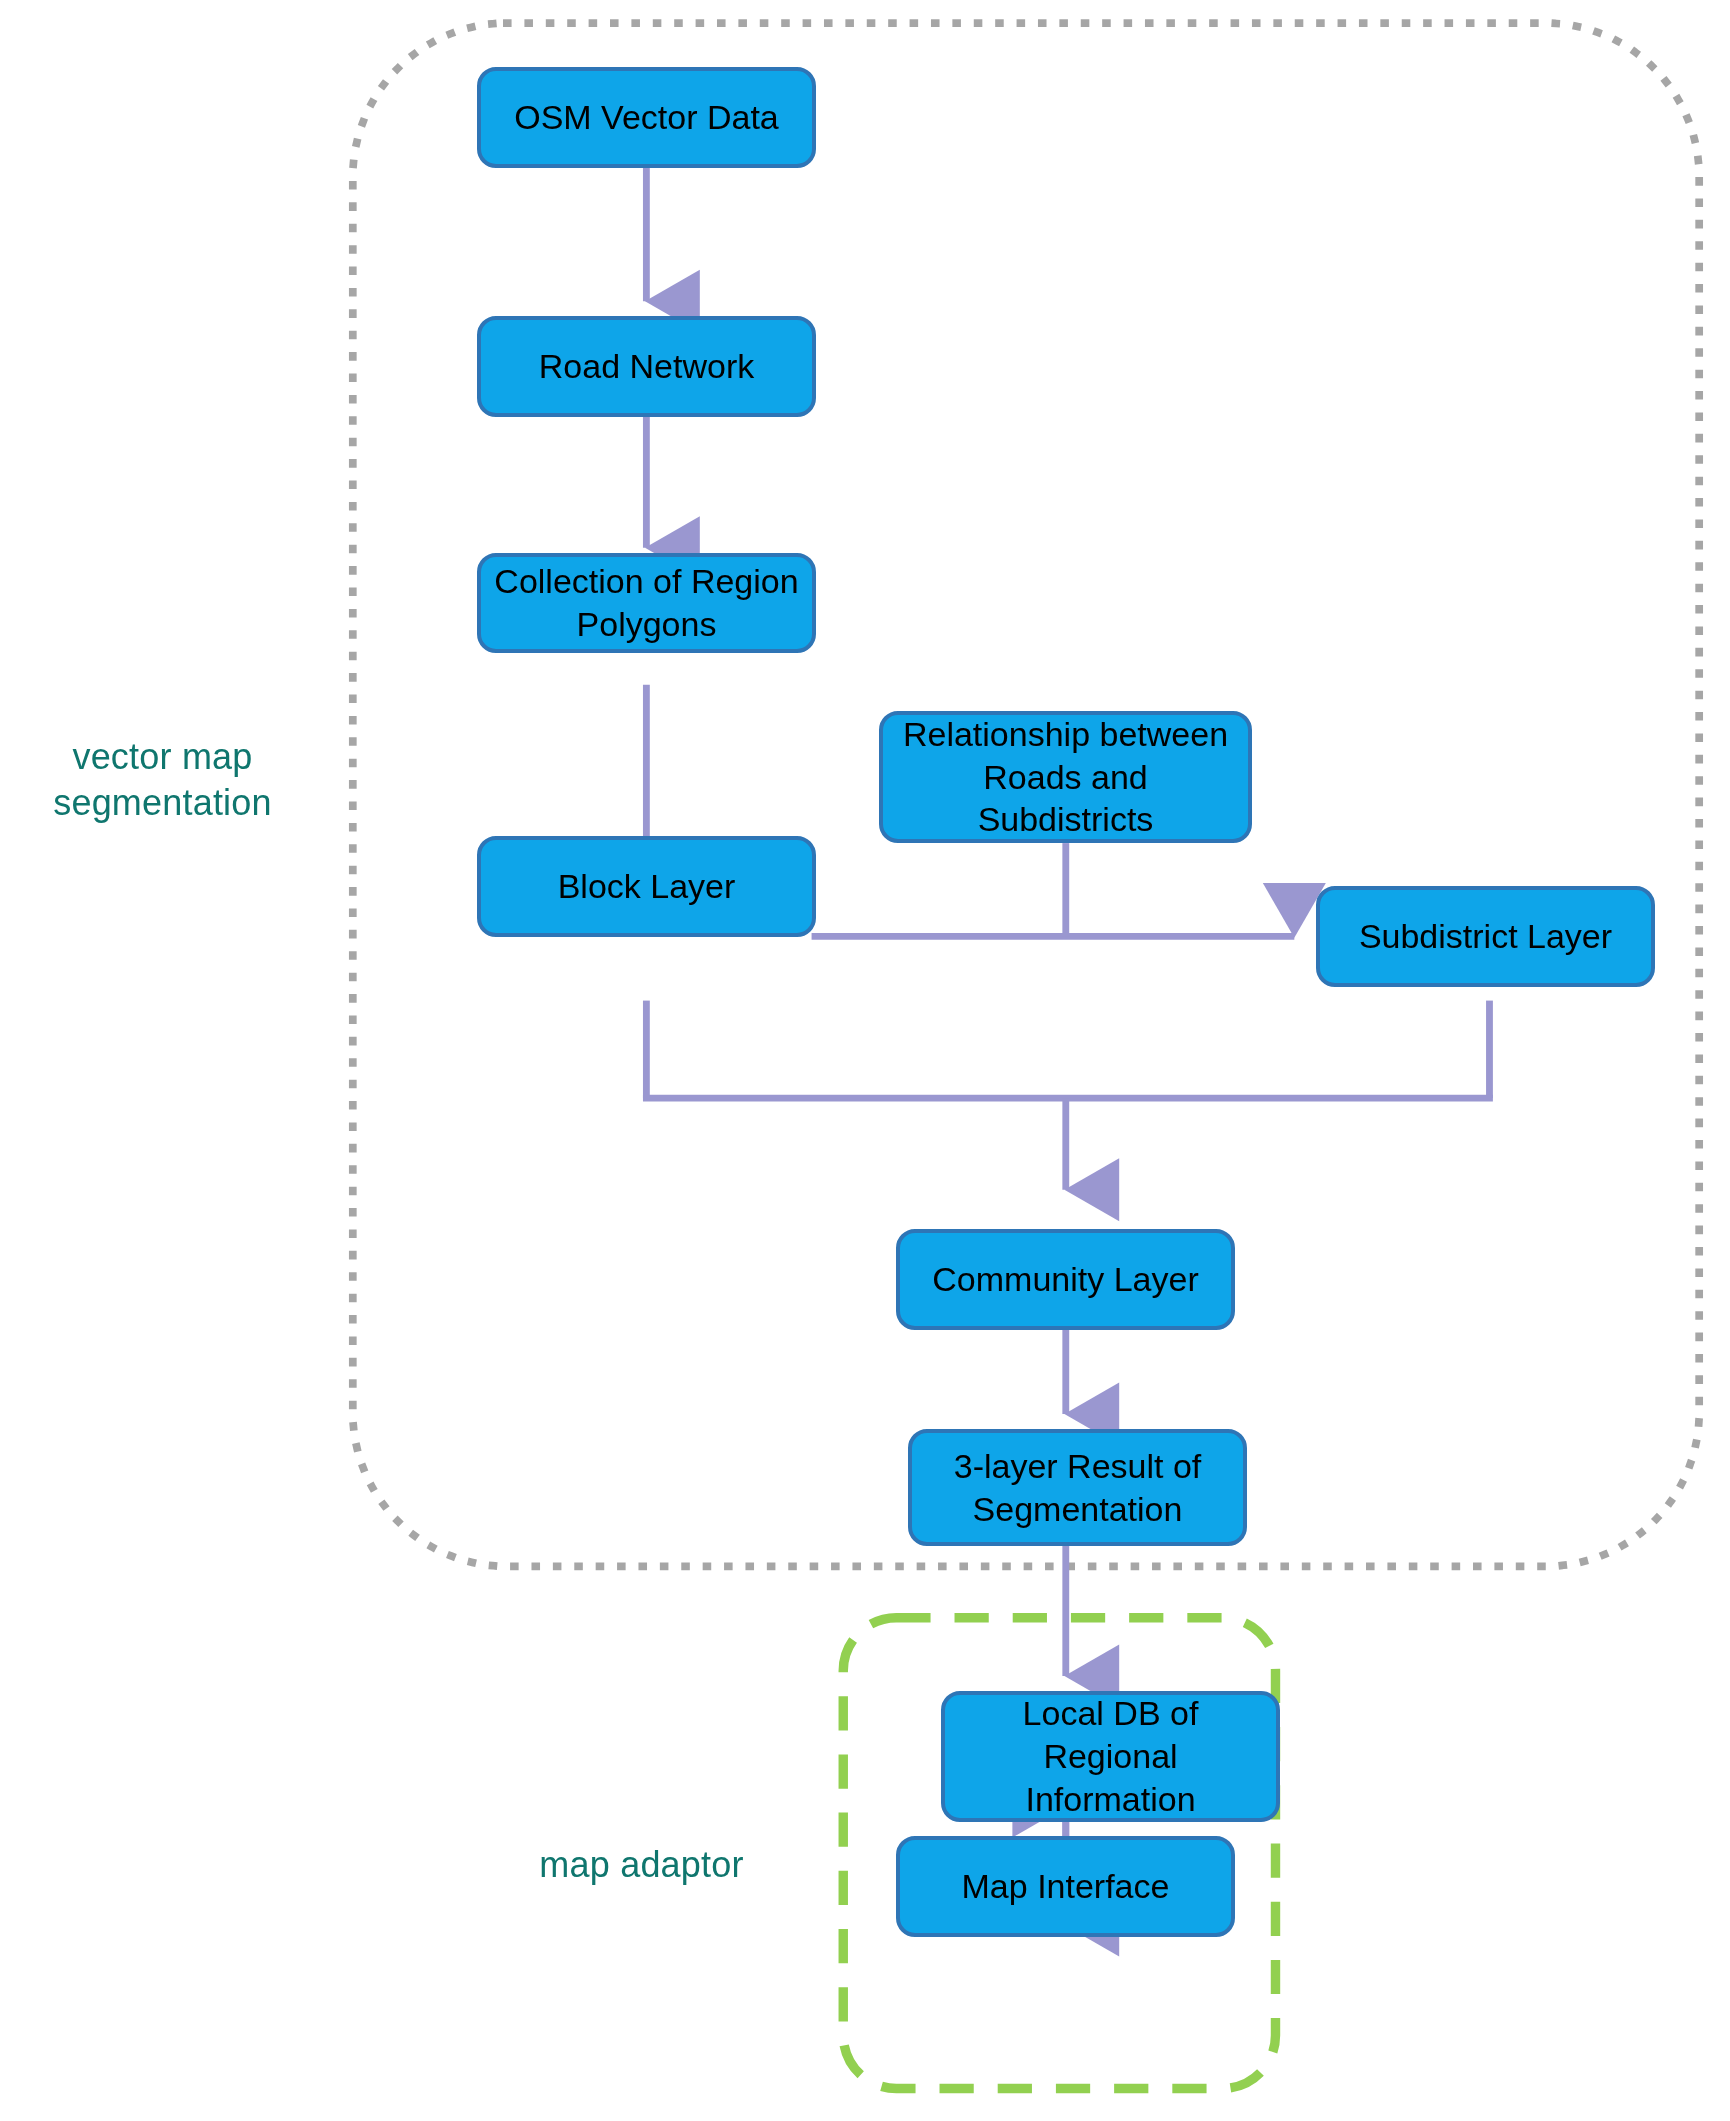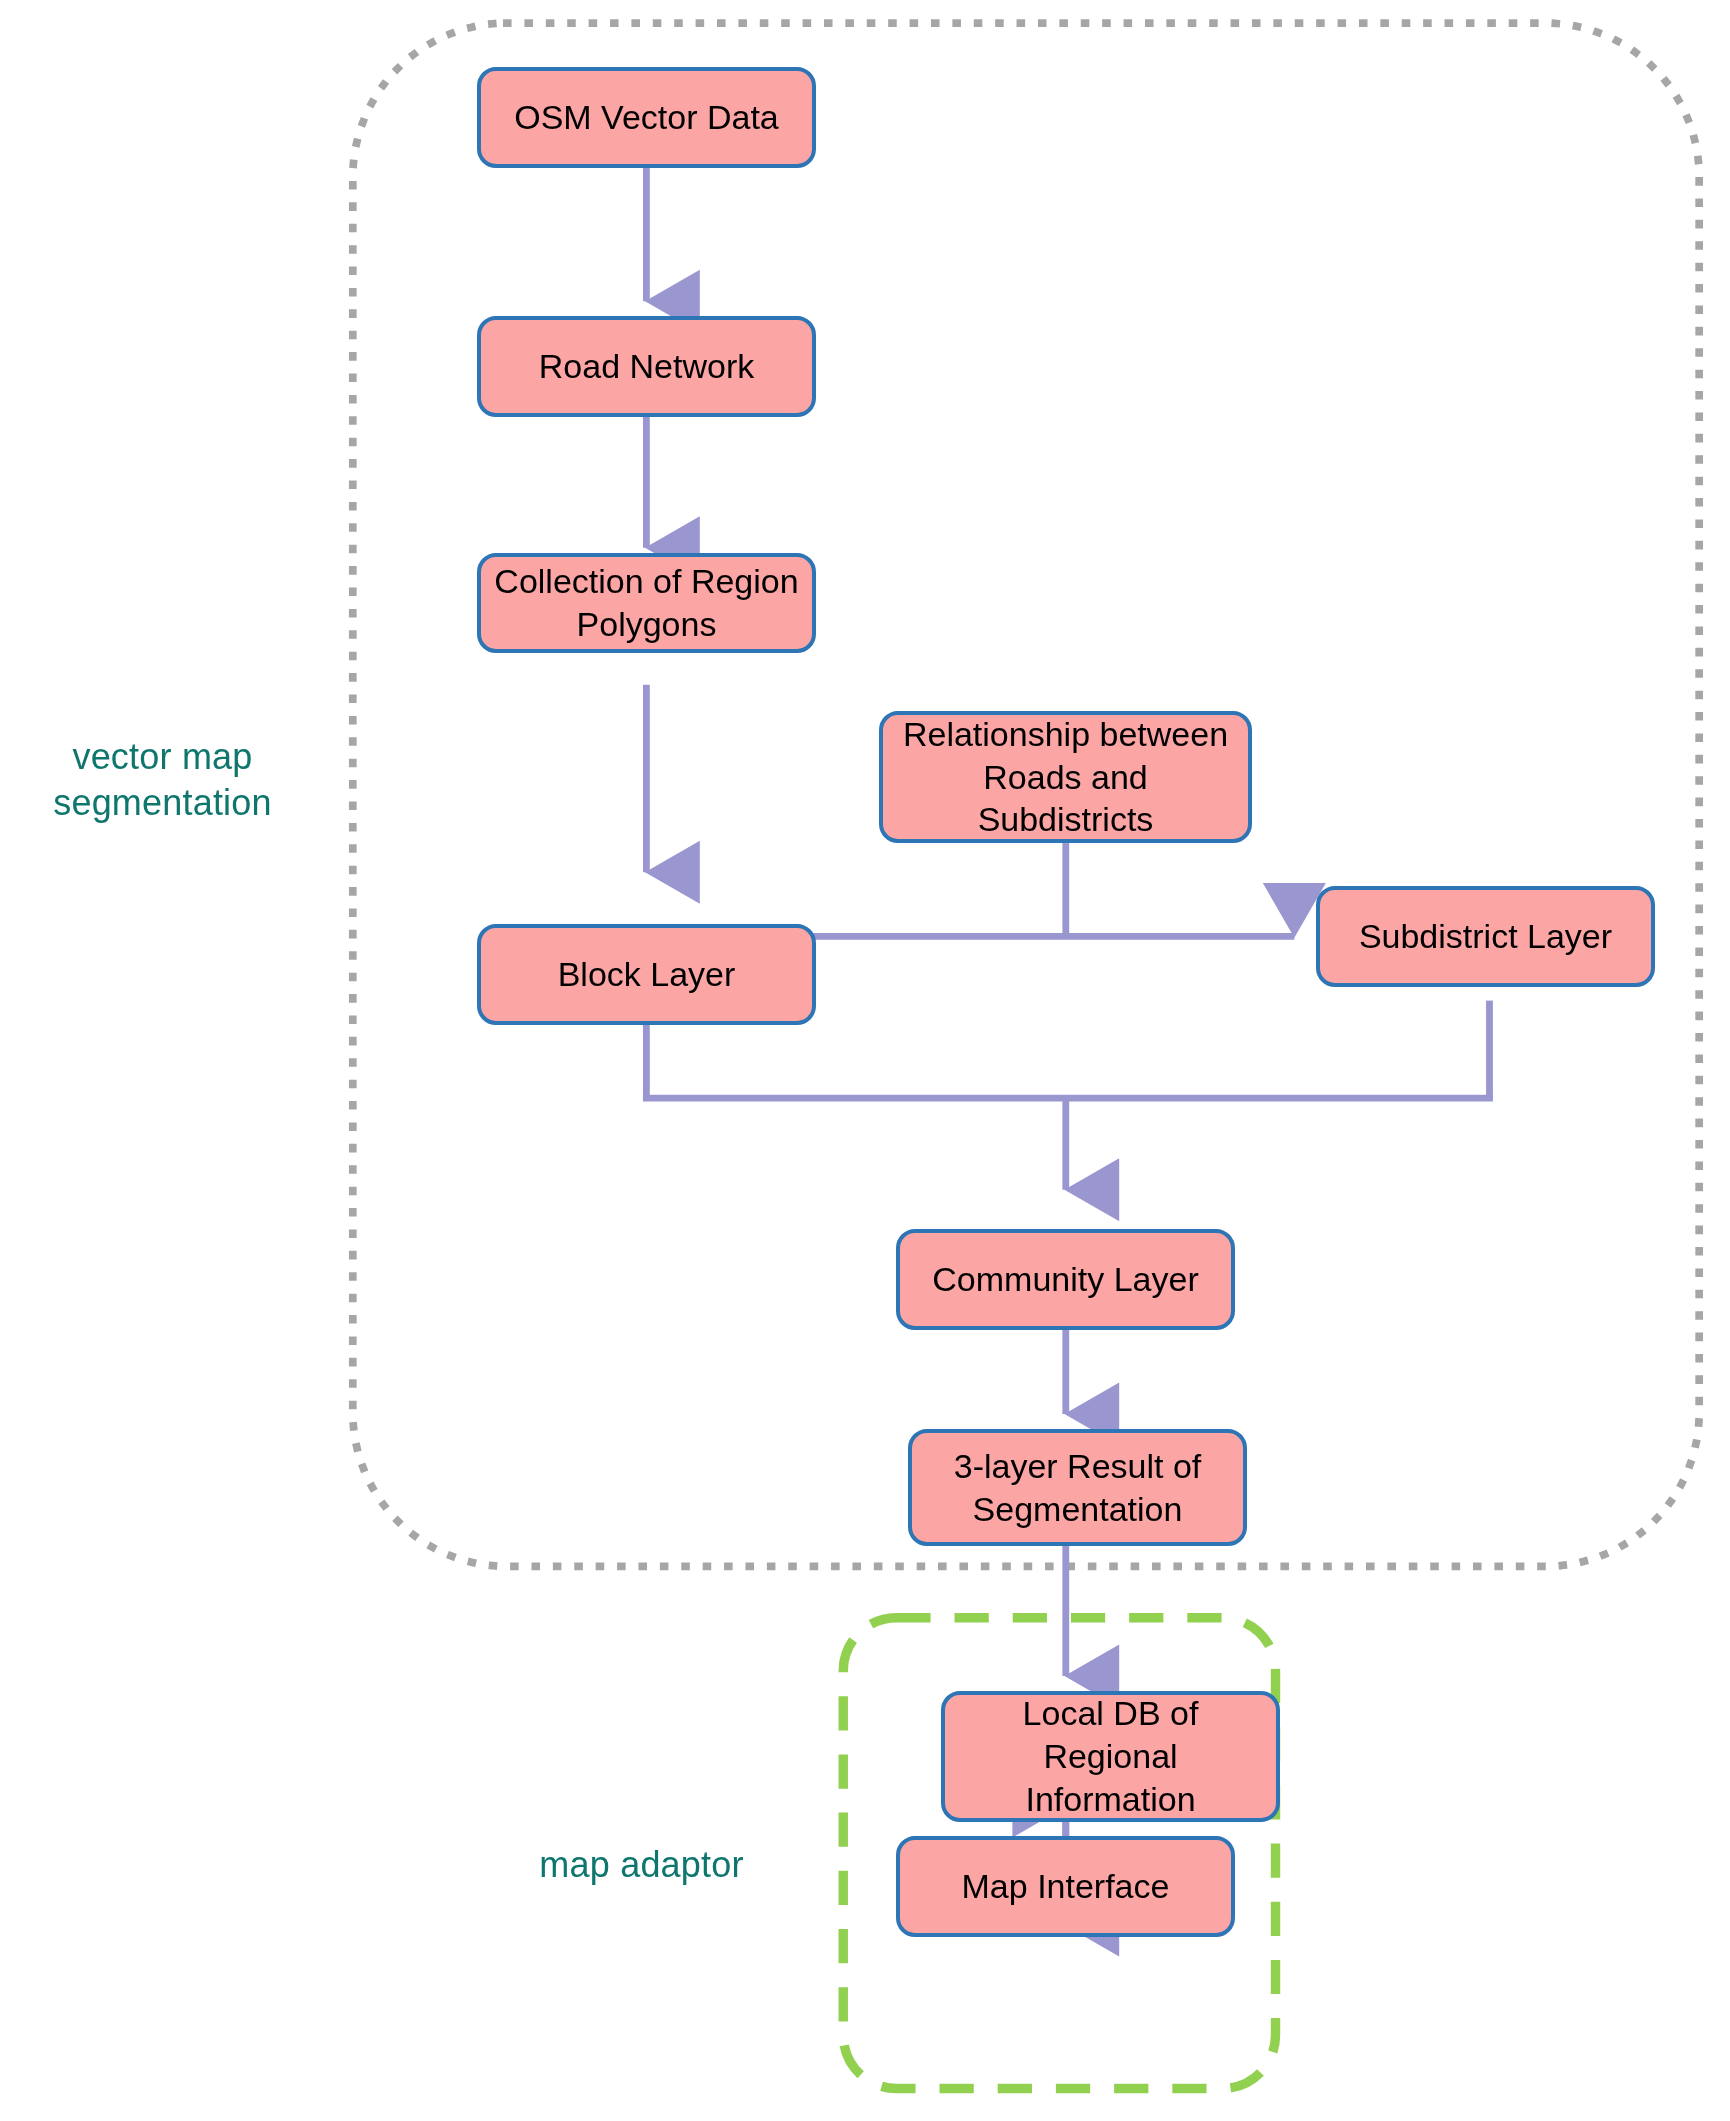--- a/index.html
+++ b/index.html
@@ -38,21 +38,21 @@
     width: 291px;
   }
   #label-map-adaptor {
     left: 479px;
     top: 1842px;
     width: 325px;
   }
   .node-box {
     position: absolute;
     box-sizing: border-box;
-    background: #fca5a5;
+    background: #0ea5e9;
     border: 4.3px solid #2E75B6;
     border-radius: 19px;
     display: flex;
     align-items: center;
     justify-content: center;
     text-align: center;
   }
   .node-label {
     color: #000000;
     font-family: "Liberation Sans", sans-serif;
@@ -129,21 +129,21 @@
   <div class="node-box" style="left:477px; top:553px; width:339px; height:100px;">
     <span class="node-label">Collection of Region
 Polygons</span>
   </div>
 
   <div class="node-box" style="left:879px; top:711px; width:373px; height:132px;">
     <span class="node-label">Relationship between
 Roads and Subdistricts</span>
   </div>
 
-  <div class="node-box" style="left:477px; top:924px; width:339px; height:101px;">
+  <div class="node-box" style="left:477px; top:836px; width:339px; height:101px;">
     <span class="node-label">Block Layer</span>
   </div>
 
   <div class="node-box" style="left:1316px; top:886px; width:339px; height:101px;">
     <span class="node-label">Subdistrict Layer</span>
   </div>
 
   <div class="node-box" style="left:896px; top:1205px; width:339px; height:101px;margin-top:24px;">
     <span class="node-label">Community Layer</span>
   </div>

